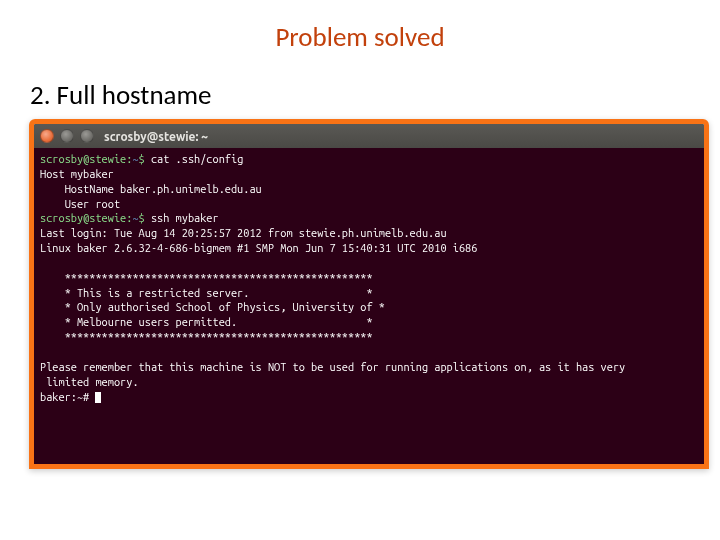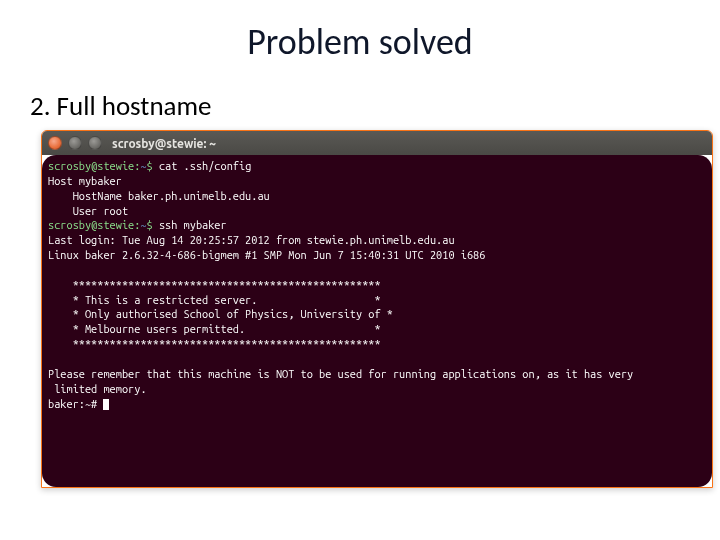--- a/index.html
+++ b/index.html
@@ -12,36 +12,36 @@
     overflow: hidden;
   }
   .slide {
     width: 720px;
     height: 540px;
     position: relative;
     box-sizing: border-box;
     padding: 15px 25px 20px 25px;
   }
   .title {
-    font-size: 36px;
+    font-size: 27px;
     text-align: center;
-    color: #0f172a;
+    color: #c2410c;
     margin: 5px 0 25px 0;
     font-weight: 400;
   }
   .subtitle {
     font-size: 27px;
     color: #000;
     margin: 0 0 8px 5px;
     font-weight: 400;
   }
   .terminal-window {
     width: 670px;
-    margin-left: 16px;
-    border: 1px solid #f97316;
+    margin-left: 4px;
+    border: 5px solid #f97316;
     border-radius: 6px 6px 0 0;
     box-shadow: 0 2px 6px rgba(0,0,0,0.2);
     overflow: hidden;
   }
   .titlebar {
     height: 24px;
     background: linear-gradient(to bottom, #5a5955 0%, #4a4945 100%);
     display: flex;
     align-items: center;
     padding: 0 6px;
@@ -64,25 +64,24 @@
     font-size: 12px;
     font-weight: 700;
     margin-left: 4px;
   }
   .term-body {
     background: #2c0016;
     color: #ffffff;
     font-family: "Ubuntu Mono", "DejaVu Sans Mono", Menlo, Consolas, monospace;
     font-size: 11px;
     line-height: 1.35;
-    padding: 4px 6px 20px 6px;
+    padding: 4px 6px 4px 6px;
     height: 308px;
     white-space: pre;
     overflow: hidden;
-    border-radius: 14px;
   }
   .prompt  { color: #8ce08c; }
   .path    { color: #6fa8dc; }
   .cmd     { color: #ffffff; }
   .text    { color: #ffffff; }
   .cursor  {
     display: inline-block;
     width: 6px;
     height: 11px;
     background: #ffffff;

